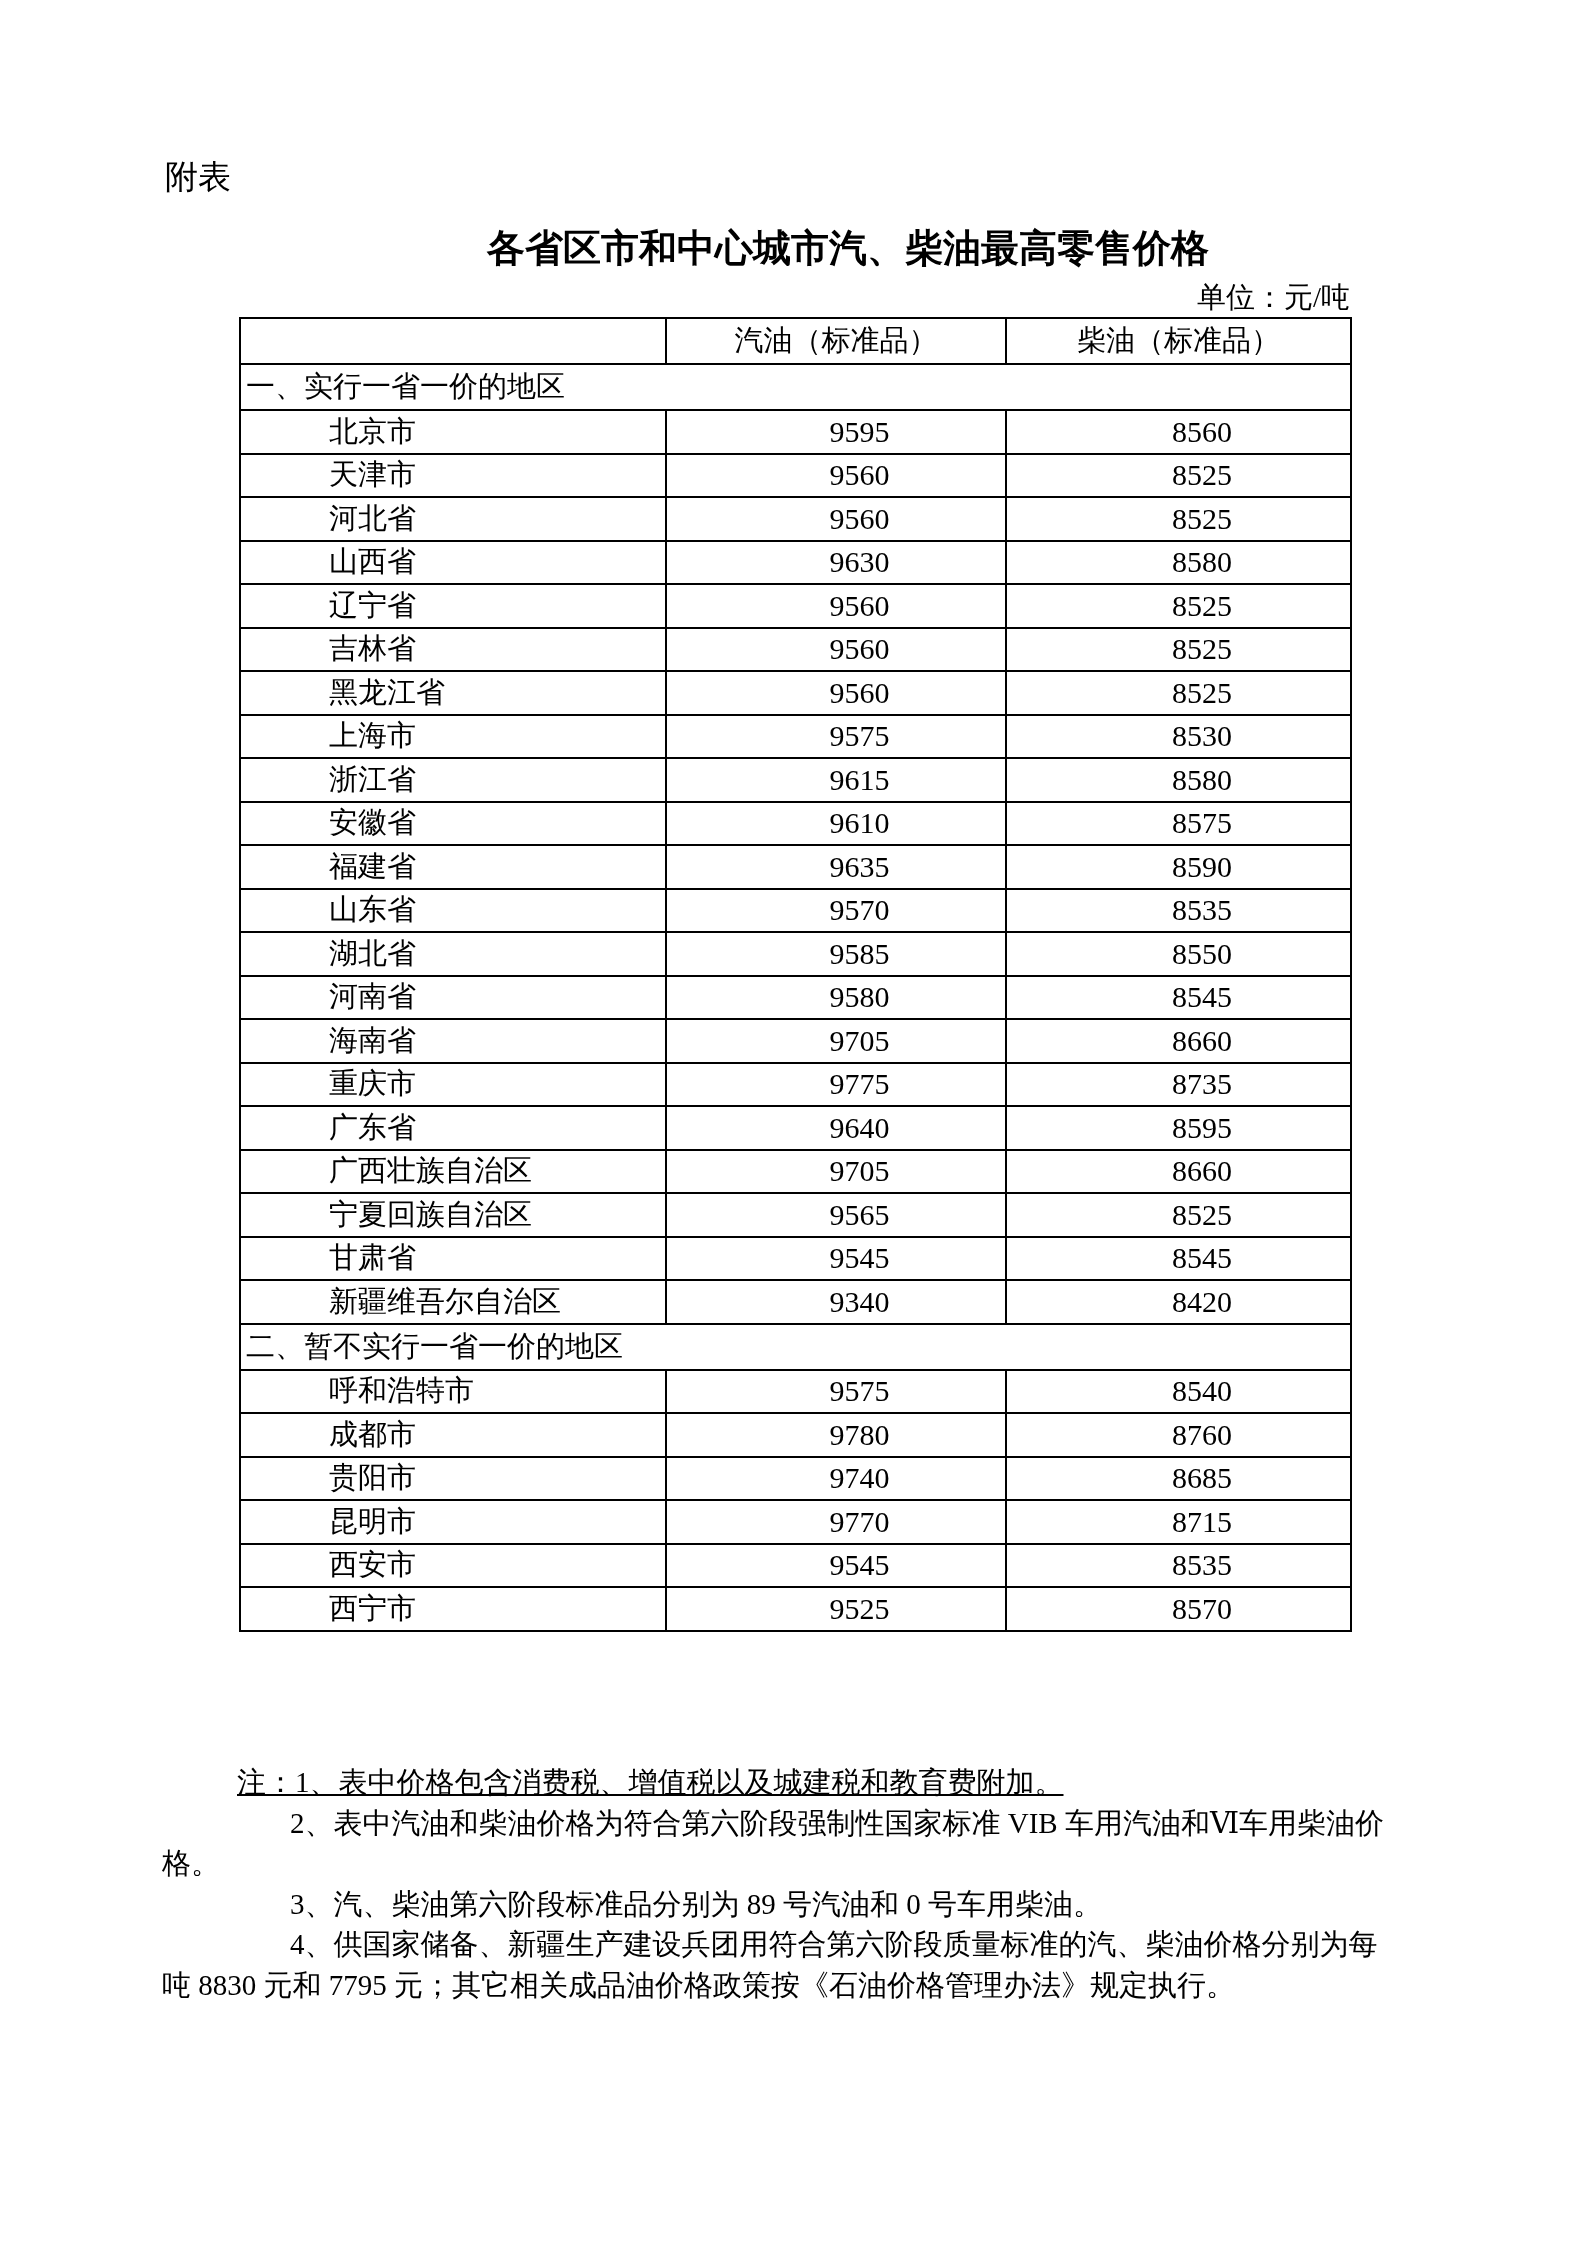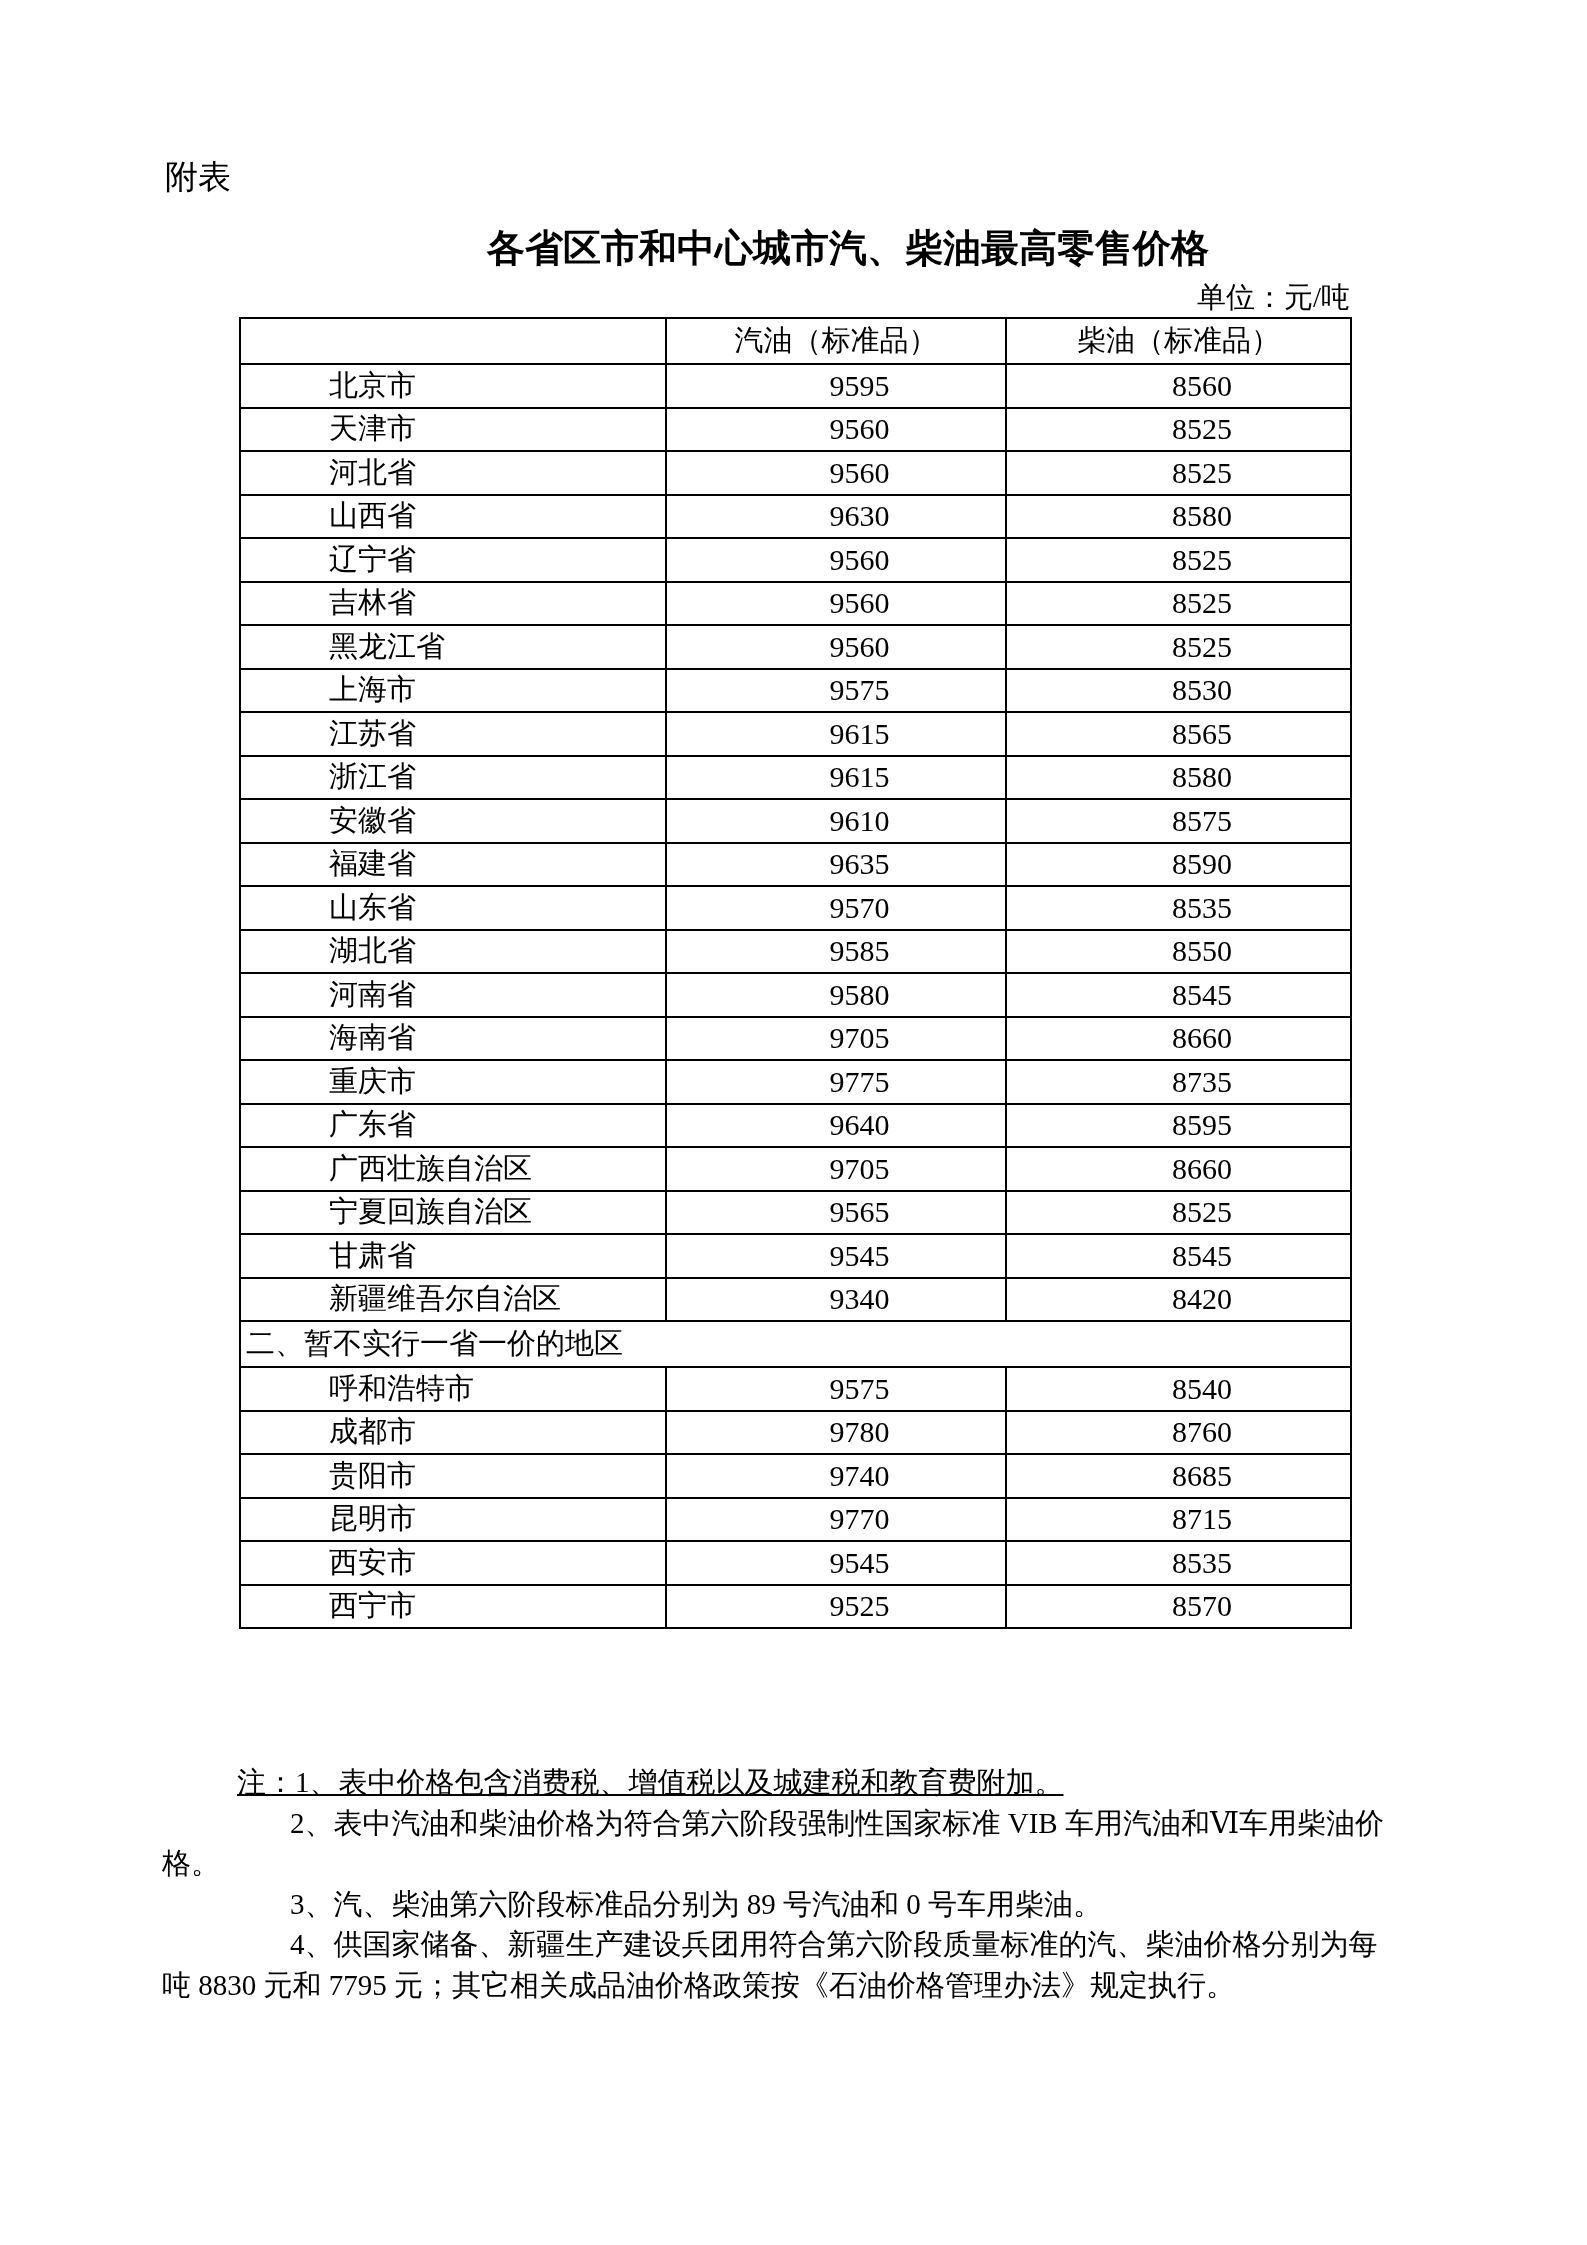--- a/index.html
+++ b/index.html
@@ -89,20 +89,23 @@
       <col class="c-diesel">
     </colgroup>
     <thead>
       <tr class="head-row">
         <th></th>
         <th>汽油（标准品）</th>
         <th>柴油（标准品）</th>
       </tr>
     </thead>
     <tbody id="table-body">
+        <tr class="section-row">
+          <td colspan="3">一、实行一省一价的地区</td>
+        </tr>
         <tr class="data-row">
           <td class="region-cell">北京市</td>
           <td class="price-cell">9595</td>
           <td class="price-cell">8560</td>
         </tr>
         <tr class="data-row">
           <td class="region-cell">天津市</td>
           <td class="price-cell">9560</td>
           <td class="price-cell">8525</td>
         </tr>
@@ -128,25 +131,20 @@
         </tr>
         <tr class="data-row">
           <td class="region-cell">黑龙江省</td>
           <td class="price-cell">9560</td>
           <td class="price-cell">8525</td>
         </tr>
         <tr class="data-row">
           <td class="region-cell">上海市</td>
           <td class="price-cell">9575</td>
           <td class="price-cell">8530</td>
-        </tr>
-        <tr class="data-row">
-          <td class="region-cell">江苏省</td>
-          <td class="price-cell">9615</td>
-          <td class="price-cell">8565</td>
         </tr>
         <tr class="data-row">
           <td class="region-cell">浙江省</td>
           <td class="price-cell">9615</td>
           <td class="price-cell">8580</td>
         </tr>
         <tr class="data-row">
           <td class="region-cell">安徽省</td>
           <td class="price-cell">9610</td>
           <td class="price-cell">8575</td>

